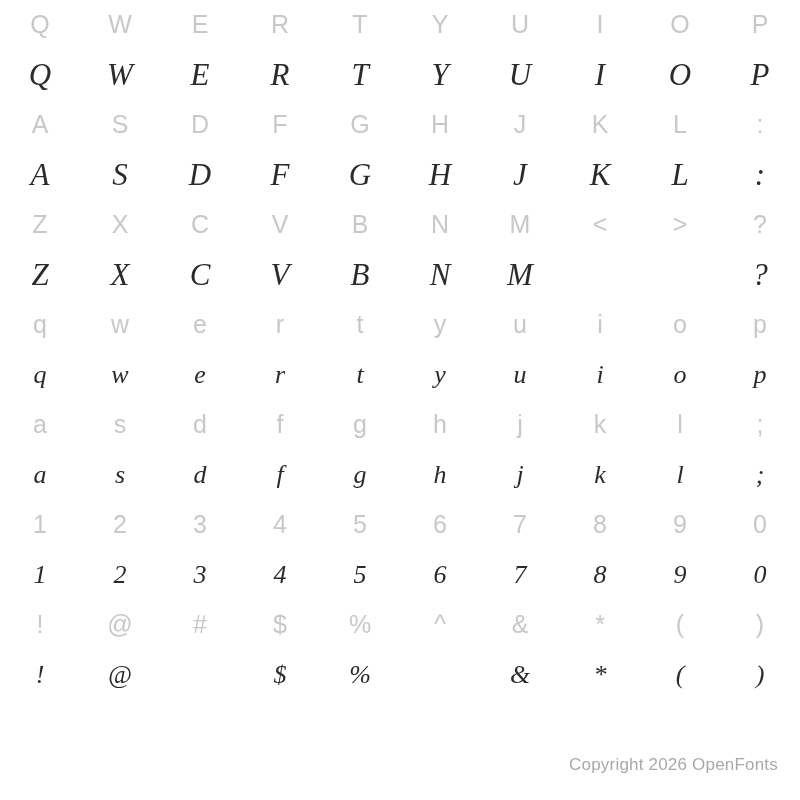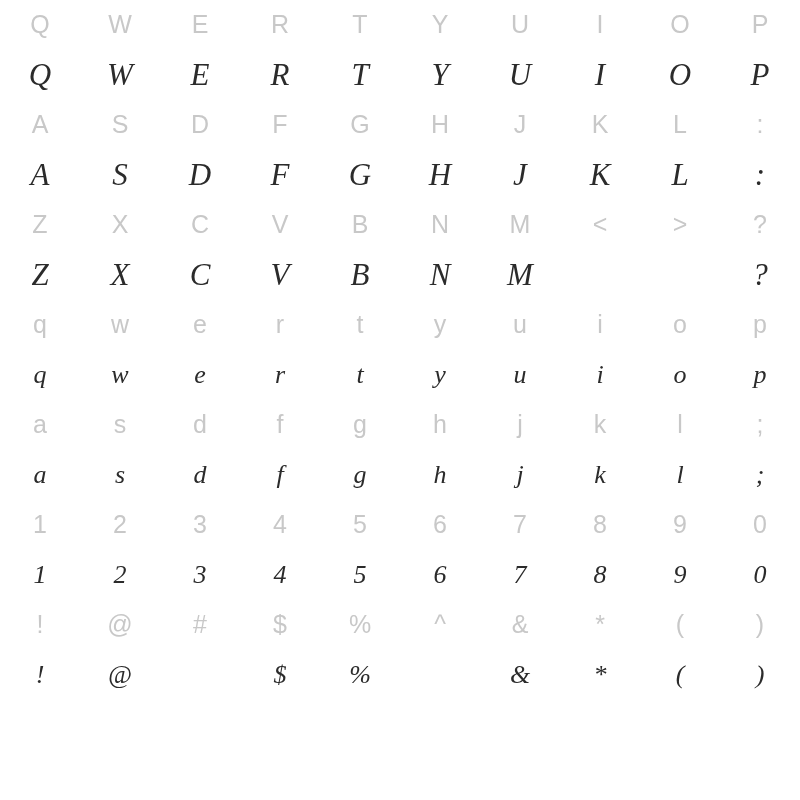--- a/index.html
+++ b/index.html
@@ -277,14 +277,17 @@
         <div class="cell"></div>
         <div class="cell">&amp;</div>
         <div class="cell">*</div>
         <div class="cell">(</div>
         <div class="cell">)</div>
       </div>
     </div>
 
   </div>
 
+  <div class="footer">
+    <span class="footer-text">Copyright 2026 OpenFonts</span>
+  </div>
 
 </div>
 
 </body></html>

